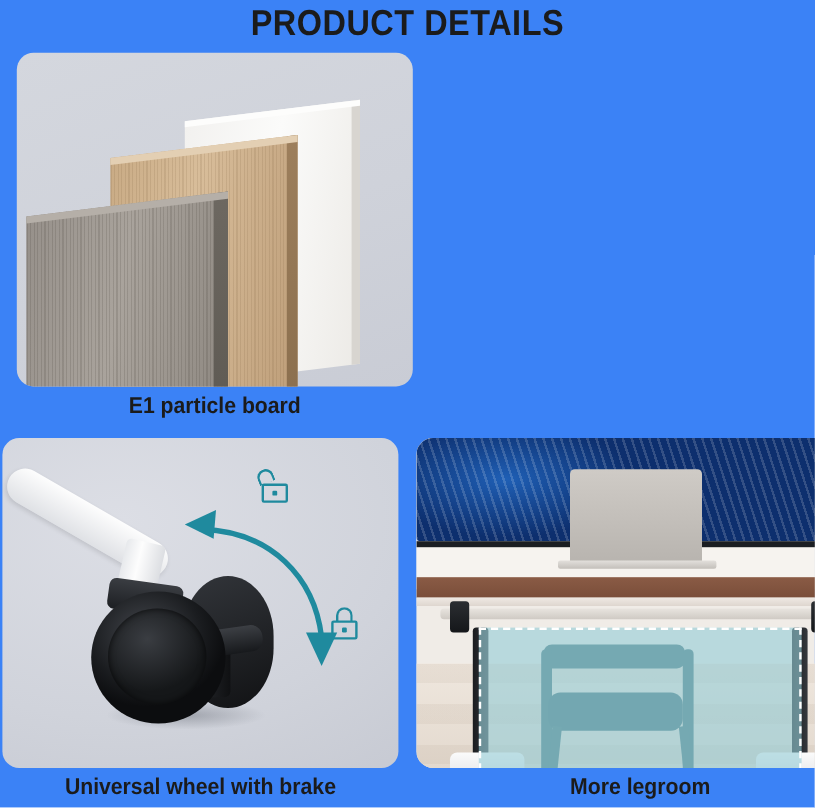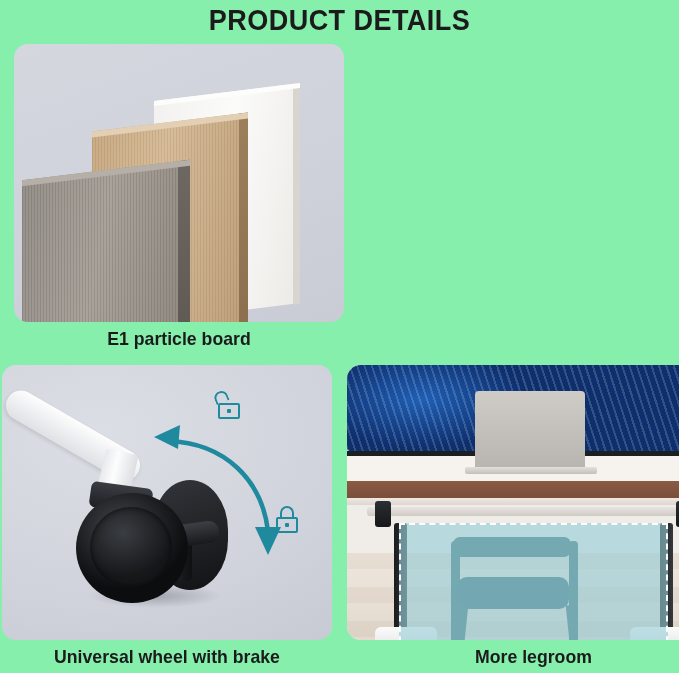--- a/index.html
+++ b/index.html
@@ -2,21 +2,21 @@
 <html><head>
 <meta charset="utf-8">
 <title>Product Details</title>
 <style>
   html,body{margin:0;padding:0;background:#ffffff;}
   body{
     width:679px;height:673px;overflow:hidden;
     font-family:"Liberation Sans","DejaVu Sans",sans-serif;
     -webkit-font-smoothing:antialiased;
   }
-  .page{position:relative;width:679px;height:673px;background:#86efac;}
+  .page{position:relative;width:679px;height:673px;background:#3b82f6;}
 
   
   .title{
     position:absolute;left:0;top:0;width:679px;height:40px;
     display:flex;align-items:center;justify-content:center;
     font-size:30px;font-weight:bold;letter-spacing:.5px;
     color:#1b1b1b;
     transform:scaleX(.9);transform-origin:center center;
     white-space:nowrap;
   }

